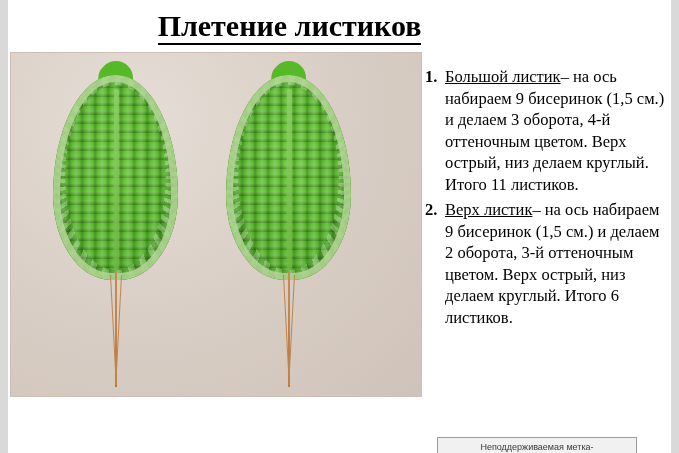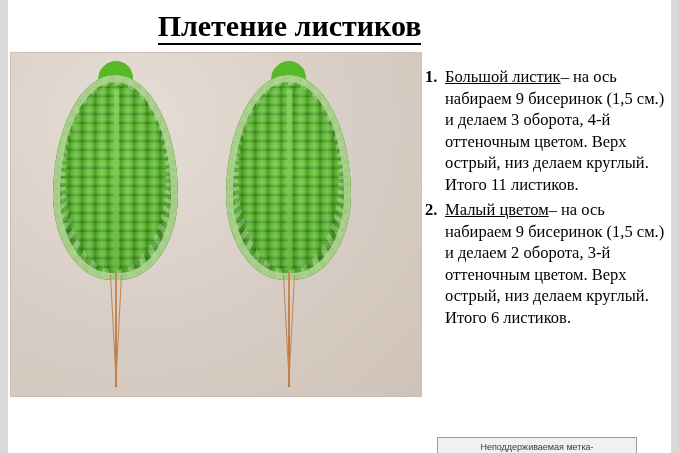--- a/index.html
+++ b/index.html
@@ -253,20 +253,20 @@
 
   <div id="steps">
 
     <div class="step">
       <div class="num">1.</div>
       <div class="txt"><span class="lead">Большой листик</span><span>– на ось набираем 9 бисеринок (1,5 см.) и делаем 3 оборота, 4-й оттеночным цветом. Верх острый, низ делаем круглый. Итого 11 листиков.</span></div>
     </div>
 
     <div class="step">
       <div class="num">2.</div>
-      <div class="txt"><span class="lead">Малый цветом</span><span>– на ось набираем 9 бисеринок (1,5 см.) и делаем 2 оборота, 3-й оттеночным цветом. Верх острый, низ делаем круглый. Итого 6 листиков.</span></div>
+      <div class="txt"><span class="lead">Верх листик</span><span>– на ось набираем 9 бисеринок (1,5 см.) и делаем 2 оборота, 3-й оттеночным цветом. Верх острый, низ делаем круглый. Итого 6 листиков.</span></div>
     </div>
 
   </div>
 
   <div id="tagbox">Неподдерживаемая метка-</div>
 
 </div>
 
 </body></html>

